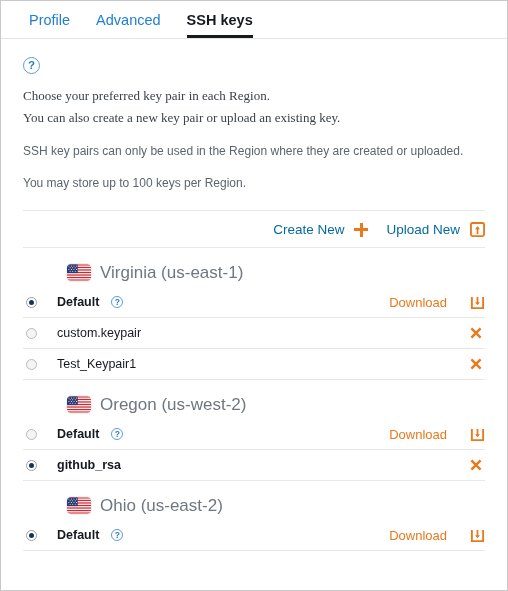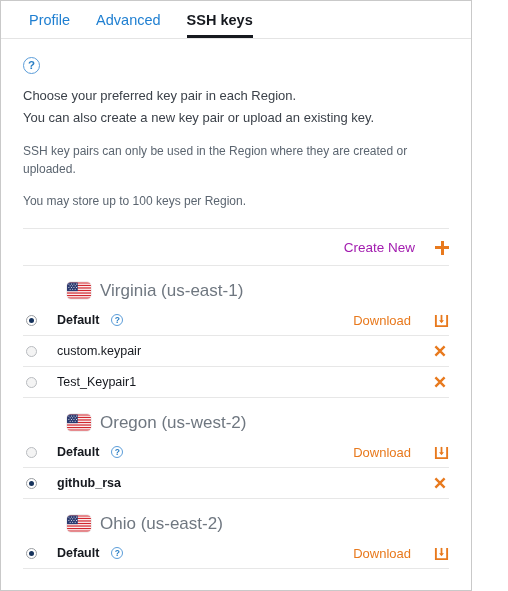--- a/index.html
+++ b/index.html
@@ -6,21 +6,21 @@
     margin: 0;
     padding: 0;
     background: #ffffff;
   }
   body {
     font-family: "Liberation Sans", sans-serif;
     -webkit-font-smoothing: antialiased;
   }
   #page {
     position: relative;
-    width: 472px;
+    width: 508px;
     height: 591px;
     box-sizing: border-box;
     background: #ffffff;
     border: 1px solid #c9c9c9;
     overflow: hidden;
   }
 
   
   .tabbar {
     display: flex;
@@ -83,20 +83,21 @@
     font-size: 8.5px;
     line-height: 10.5px;
     border-width: 1px;
   }
 
   p.lead {
     font-size: 13px;
     color: #3b4149;
     margin: 0 0 2px 0;
     line-height: 1.55;
+    font-family: Liberation Serif, serif;
   }
   p.note {
     font-size: 12px;
     color: #5b6570;
     margin: 14px 0 0 0;
     line-height: 1.5;
   }
 
   .hr {
     height: 1px;
@@ -109,22 +110,22 @@
     display: flex;
     justify-content: flex-end;
     align-items: center;
     height: 36px;
     border-bottom: 1px solid #e7e7e7;
     gap: 8px;
   }
   .action-link {
     display: inline-flex;
     align-items: flex-end;
-    gap: 20px;
-    color: #a21caf;
+    gap: 10px;
+    color: #0369a1;
     font-size: 13.5px;
     cursor: pointer;
     white-space: nowrap;
   }
   .action-link + .action-link { margin-left: 10px; }
 
   .plus-icon {
     position: relative;
     width: 14px; height: 14px;
     flex: none;
@@ -260,20 +261,28 @@
     <p class="lead">You can also create a new key pair or upload an existing key.</p>
     <p class="note">SSH key pairs can only be used in the Region where they are created or uploaded.</p>
     <p class="note">You may store up to 100 keys per Region.</p>
 
     <div class="hr"></div>
 
     <div class="actions">
       <span class="action-link">
         <span>Create New</span>
         <span class="plus-icon"></span>
+      </span>
+      <span class="action-link">
+        <span>Upload New</span>
+        <svg class="box-icon" viewBox="0 0 16 16">
+          <rect x="1" y="1" width="14" height="14" rx="1.6" fill="none" stroke="#e8791d" stroke-width="2"></rect>
+          <path d="M8 12 L8 6.2" stroke="#e8791d" stroke-width="1.9" stroke-linecap="square"></path>
+          <path d="M5.4 7.6 L8 4.6 L10.6 7.6 Z" fill="#e8791d"></path>
+        </svg>
       </span>
     </div>
 
     <div>
 
       <div class="region">
         <div class="region-head">
           <svg class="flag" viewBox="0 0 38 26">
             <defs>
                 <clipPath id="fc1">

